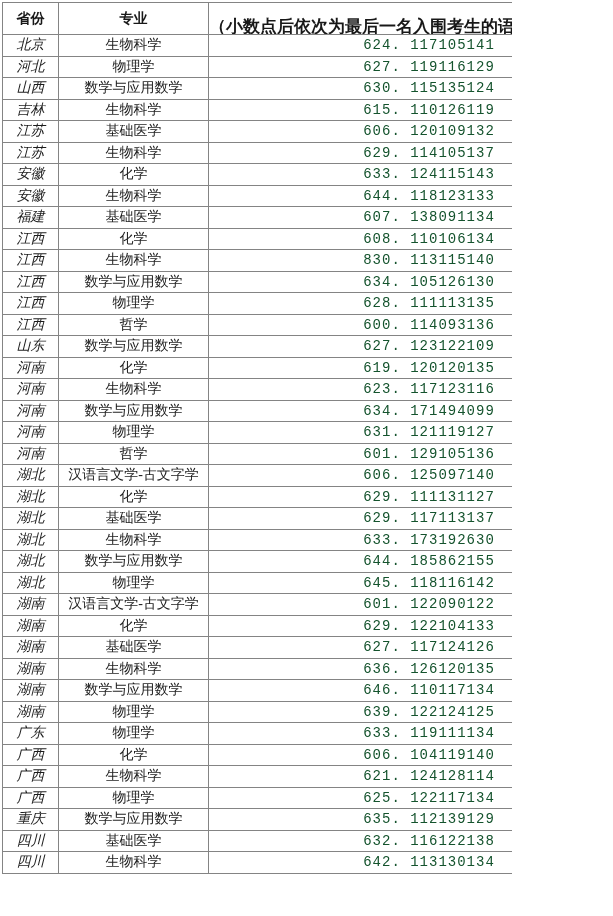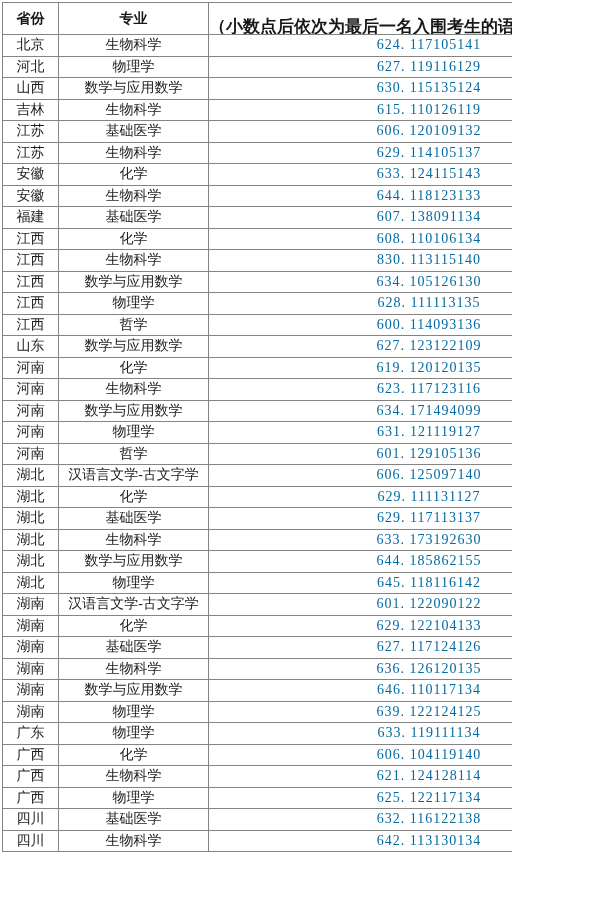--- a/index.html
+++ b/index.html
@@ -52,27 +52,28 @@
     font-size: 17px;
     line-height: 15px;
     font-weight: bold;
     letter-spacing: 0;
   }
   .score-table tbody td {
     height: 20.5px;
     font-size: 14px;
     line-height: 20.5px;
   }
-  td.province-cell { font-size: 14px; }
+  td.province-cell { font-size: 14px; font-style: italic; }
   td.major-cell    { font-size: 14px; }
   td.score-cell {
     font-size: 16px;
     letter-spacing: 1px;
     padding-left: 42px; 
-    color: #0369a1;
+    color: #14532d;
+    font-family: Liberation Mono, monospace;
   }
 </style>
 </head>
 <body>
 
 <div class="page">
   <table class="score-table">
     <colgroup>
       <col style="width:56px">
       <col style="width:150px">
@@ -263,20 +264,25 @@
           <td class="province-cell">广西</td>
           <td class="major-cell">生物科学</td>
           <td class="score-cell">621. 124128114</td>
         </tr>
         <tr>
           <td class="province-cell">广西</td>
           <td class="major-cell">物理学</td>
           <td class="score-cell">625. 122117134</td>
         </tr>
         <tr>
+          <td class="province-cell">重庆</td>
+          <td class="major-cell">数学与应用数学</td>
+          <td class="score-cell">635. 112139129</td>
+        </tr>
+        <tr>
           <td class="province-cell">四川</td>
           <td class="major-cell">基础医学</td>
           <td class="score-cell">632. 116122138</td>
         </tr>
         <tr>
           <td class="province-cell">四川</td>
           <td class="major-cell">生物科学</td>
           <td class="score-cell">642. 113130134</td>
         </tr>
       </tbody>

